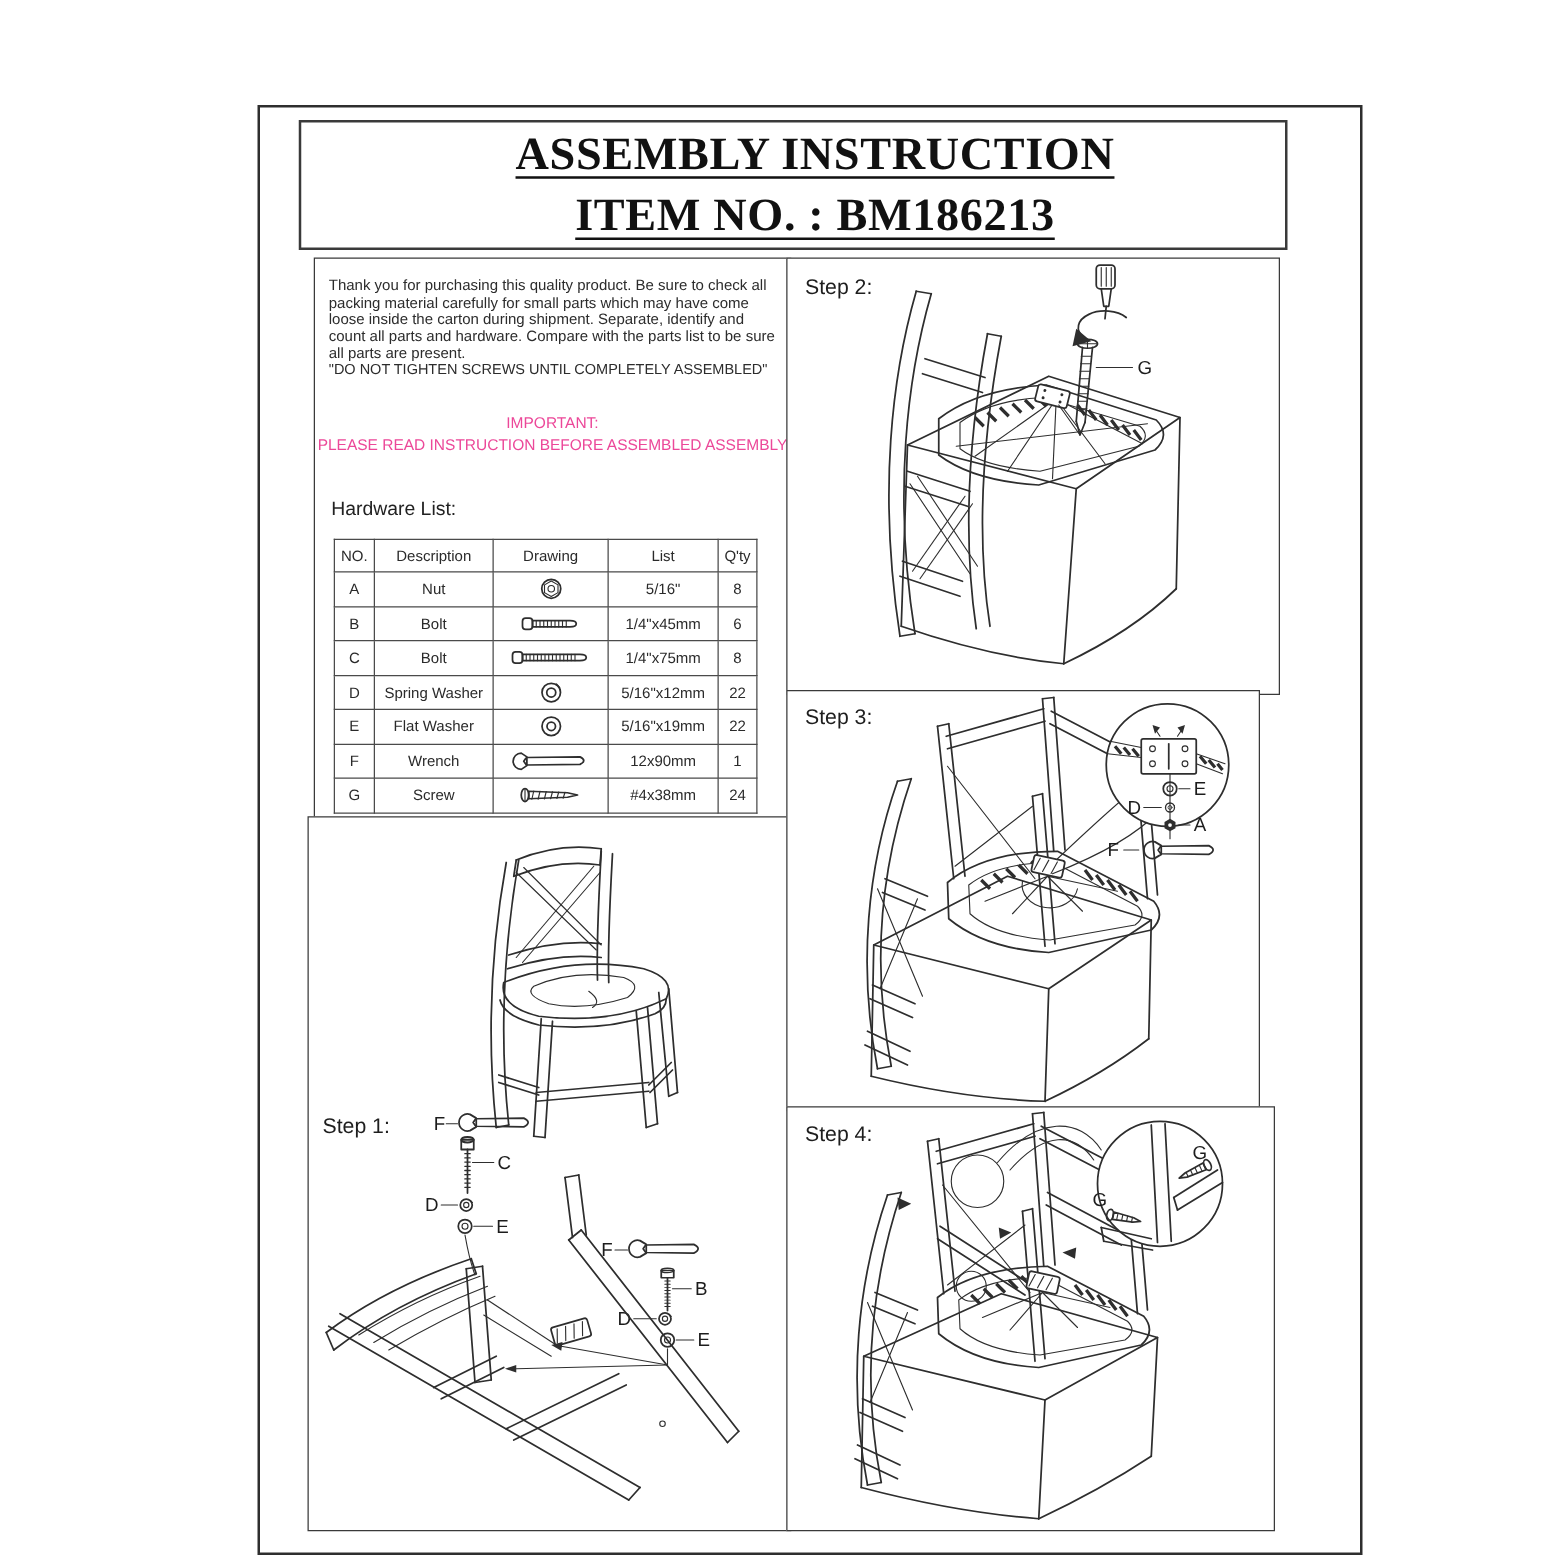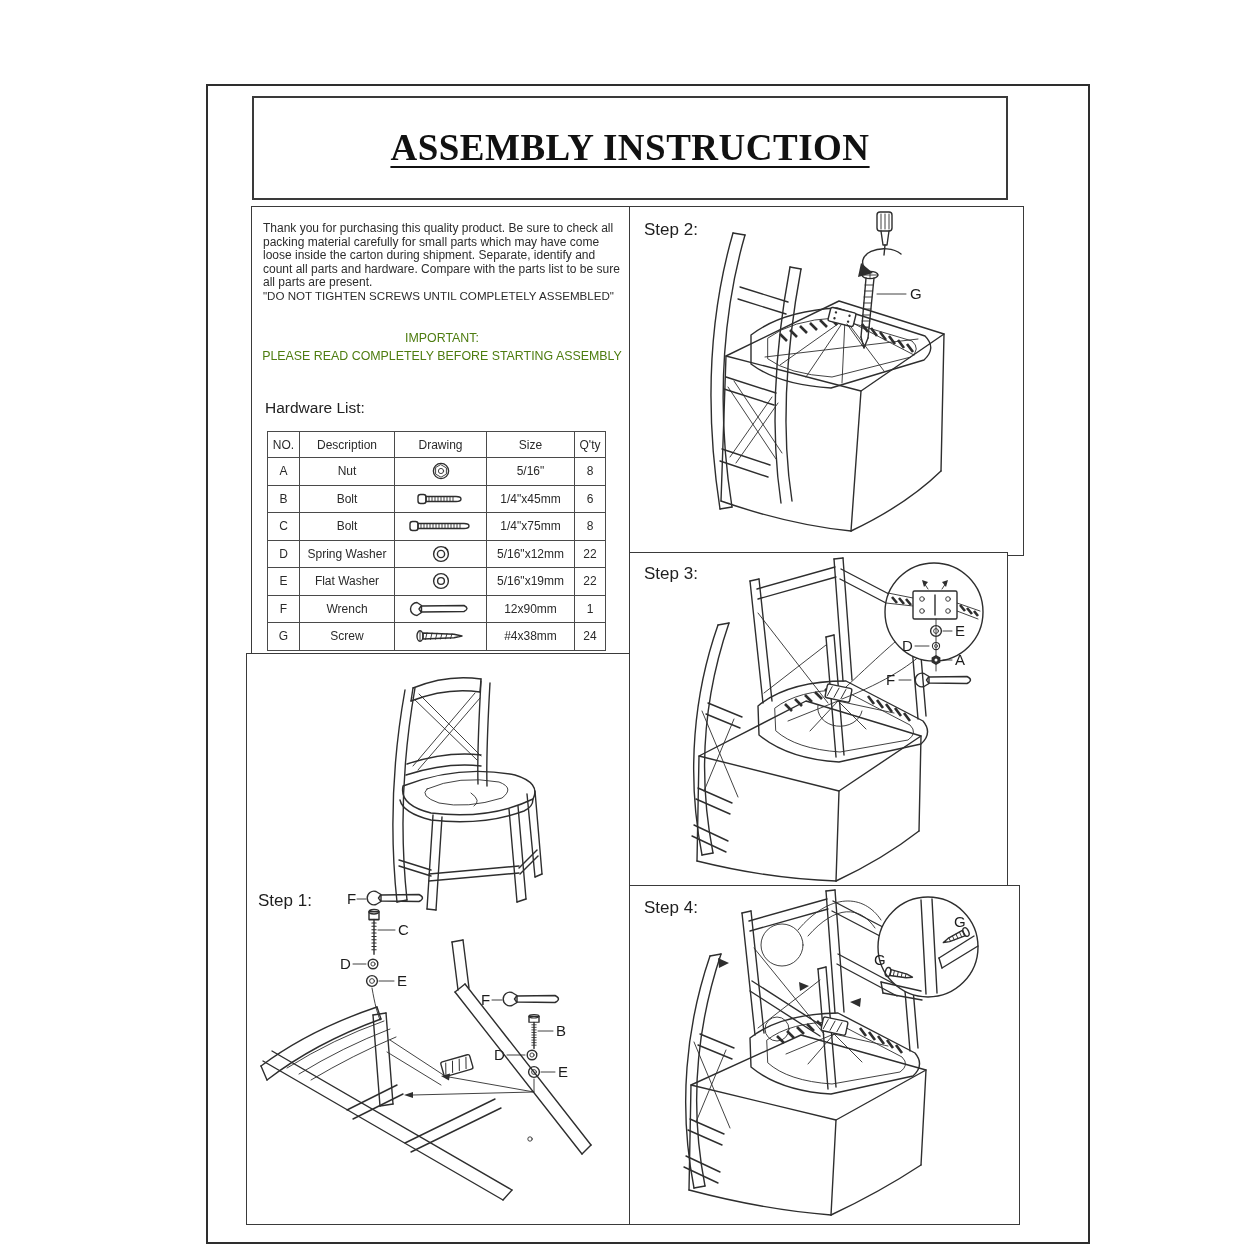--- a/index.html
+++ b/index.html
@@ -18,21 +18,21 @@
   svg .fillwhite{fill:#fff;}
   
   .title-box{display:flex;flex-direction:column;justify-content:center;align-items:center;gap:3px;}
   .title-line{
     font-family:"Liberation Serif",serif;font-weight:bold;font-size:37px;color:#111;
     letter-spacing:0.5px;text-decoration:underline;text-underline-offset:6px;text-decoration-thickness:2px;
     line-height:46px;white-space:nowrap;
   }
   .intro-par{font-size:12px;line-height:13.6px;color:#2c2c2c;}
   .warn{font-size:11.6px;color:#2c2c2c;}
-  .center-line{width:100%;text-align:center;font-size:12.4px;color:#4d7c0f;}
+  .center-line{width:100%;text-align:center;font-size:12.4px;color:#ec4899;}
   .hw-heading{font-size:15.5px;color:#222;}
   table.hw{border-collapse:collapse;table-layout:fixed;width:338px;font-size:12px;color:#2a2a2a;padding-left:44px;}
   table.hw th,table.hw td{border:1.4px solid #4a4a4a;text-align:center;padding:0 2px;overflow:hidden;}
   table.hw th{font-weight:normal;height:25px;}
   table.hw td{height:26.5px;}
   .hw-icon{display:flex;align-items:center;justify-content:center;}
   .step-label{font-size:17px;color:#1e1e1e;}
   .footer-text{font-family:"Liberation Serif",serif;font-size:12.5px;color:#222;text-align:center;margin-top:36px;}
 </style>
 </head>
@@ -66,45 +66,46 @@
     <g id="g-screwh">
       <ellipse class="ln" cx="0" cy="0" rx="2.6" ry="4.6"></ellipse>
       <path class="ln" d="M2.6,-3 L19,-1.8 L25,0 L19,1.8 L2.6,3 Z"></path>
       <path class="ln thin" d="M6,-2.6 v5.2 M10,-2.4 v4.8 M14,-2.2 v4.4 M18,-2 v4"></path>
     </g>
   </defs>
 </svg>
 
 <div class="box outer" style="left:206px;top:84px;width:880px;height:1156px;"></div>
 
-<div class="box title-box" style="left:252px;top:96px;width:752px;height:100px;border-width:2px;">
+<div class="box title-box" style="left:239px;top:96px;width:752px;height:100px;border-width:2px;padding-left:35px;">
   <div class="title-line">ASSEMBLY INSTRUCTION</div>
+  <div class="title-line">ITEM NO. : BM186213</div>
 </div>
 
 <div class="box" style="left:251px;top:206px;width:380px;height:447px;">
   <div class="abs intro-par" style="left:11px;top:15px;width:362px;">Thank you for purchasing this quality product. Be sure to check all packing material carefully for small parts which may have come loose inside the carton during shipment. Separate, identify and count all parts and hardware. Compare with the parts list to be sure all parts are present.</div>
   <div class="abs warn" style="left:11px;top:82px;width:366px;">"DO NOT TIGHTEN SCREWS UNTIL COMPLETELY ASSEMBLED"</div>
   <div class="abs center-line" style="top:124px;">IMPORTANT:</div>
-  <div class="abs center-line" style="top:142px;">PLEASE READ COMPLETELY BEFORE STARTING ASSEMBLY</div>
+  <div class="abs center-line" style="top:142px;">PLEASE READ INSTRUCTION BEFORE ASSEMBLED ASSEMBLY</div>
   <div class="abs hw-heading" style="left:13px;top:192px;">Hardware List:</div>
 
   <table class="hw abs" style="left:15px;top:224px;">
     <colgroup>
         <col style="width:32px">
         <col style="width:95px">
         <col style="width:92px">
         <col style="width:88px">
         <col style="width:31px">
       </colgroup>
     <thead>
       <tr>
         <th>NO.</th>
         <th>Description</th>
         <th>Drawing</th>
-        <th>Size</th>
+        <th>List</th>
         <th>Q'ty</th>
       </tr>
     </thead>
     <tbody>
   <tr>
     <td>A</td>
     <td>Nut</td>
     <td>
             <span class="hw-icon">
               <svg width="26" height="18" viewBox="0 0 26 18">

